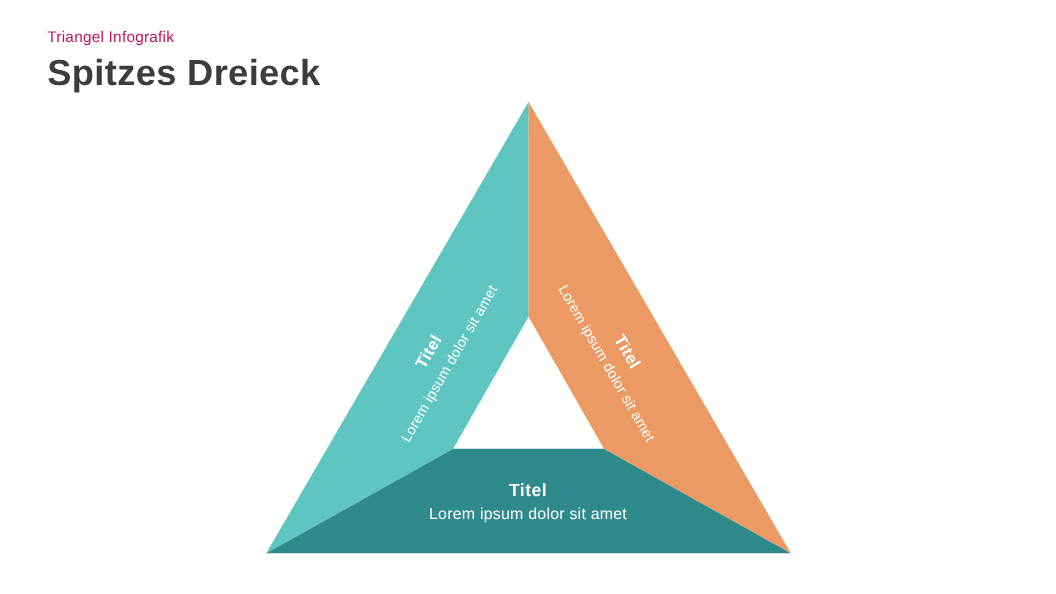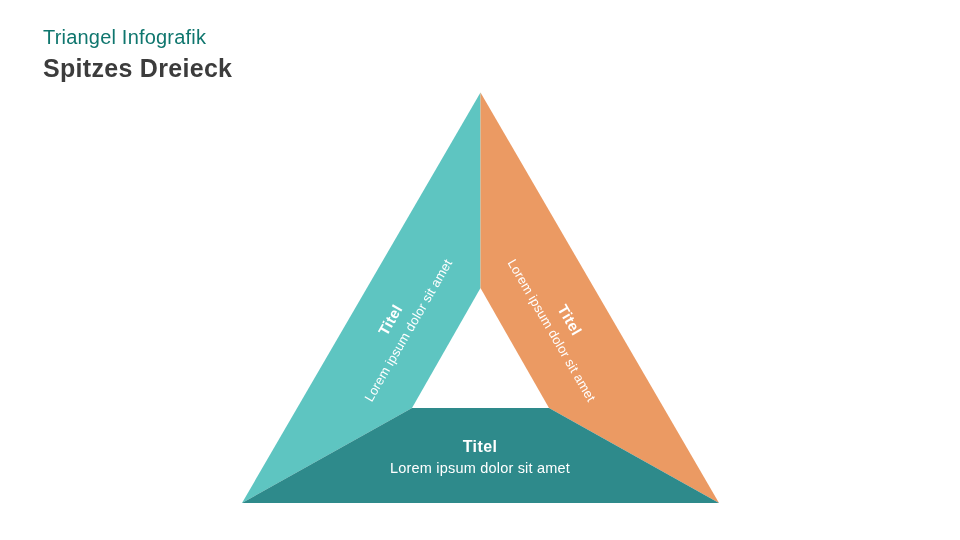--- a/index.html
+++ b/index.html
@@ -17,28 +17,28 @@
   .slide {
     position: absolute;
     inset: 0;
   }
   .header {
     position: absolute;
     left: 43px;
     top: 25px;
   }
   .eyebrow {
-    font-size: 20px;
-    color: #0f766e;
+    font-size: 14px;
+    color: #be185d;
     letter-spacing: 0.2px;
     line-height: 1.2;
   }
   .title {
     margin-top: 5px;
-    font-size: 25px;
+    font-size: 33px;
     font-weight: bold;
     color: #3c3c3c;
     letter-spacing: 0.3px;
     line-height: 1.15;
   }
   .diagram {
     position: absolute;
     inset: 0;
   }
   .diagram-svg {

